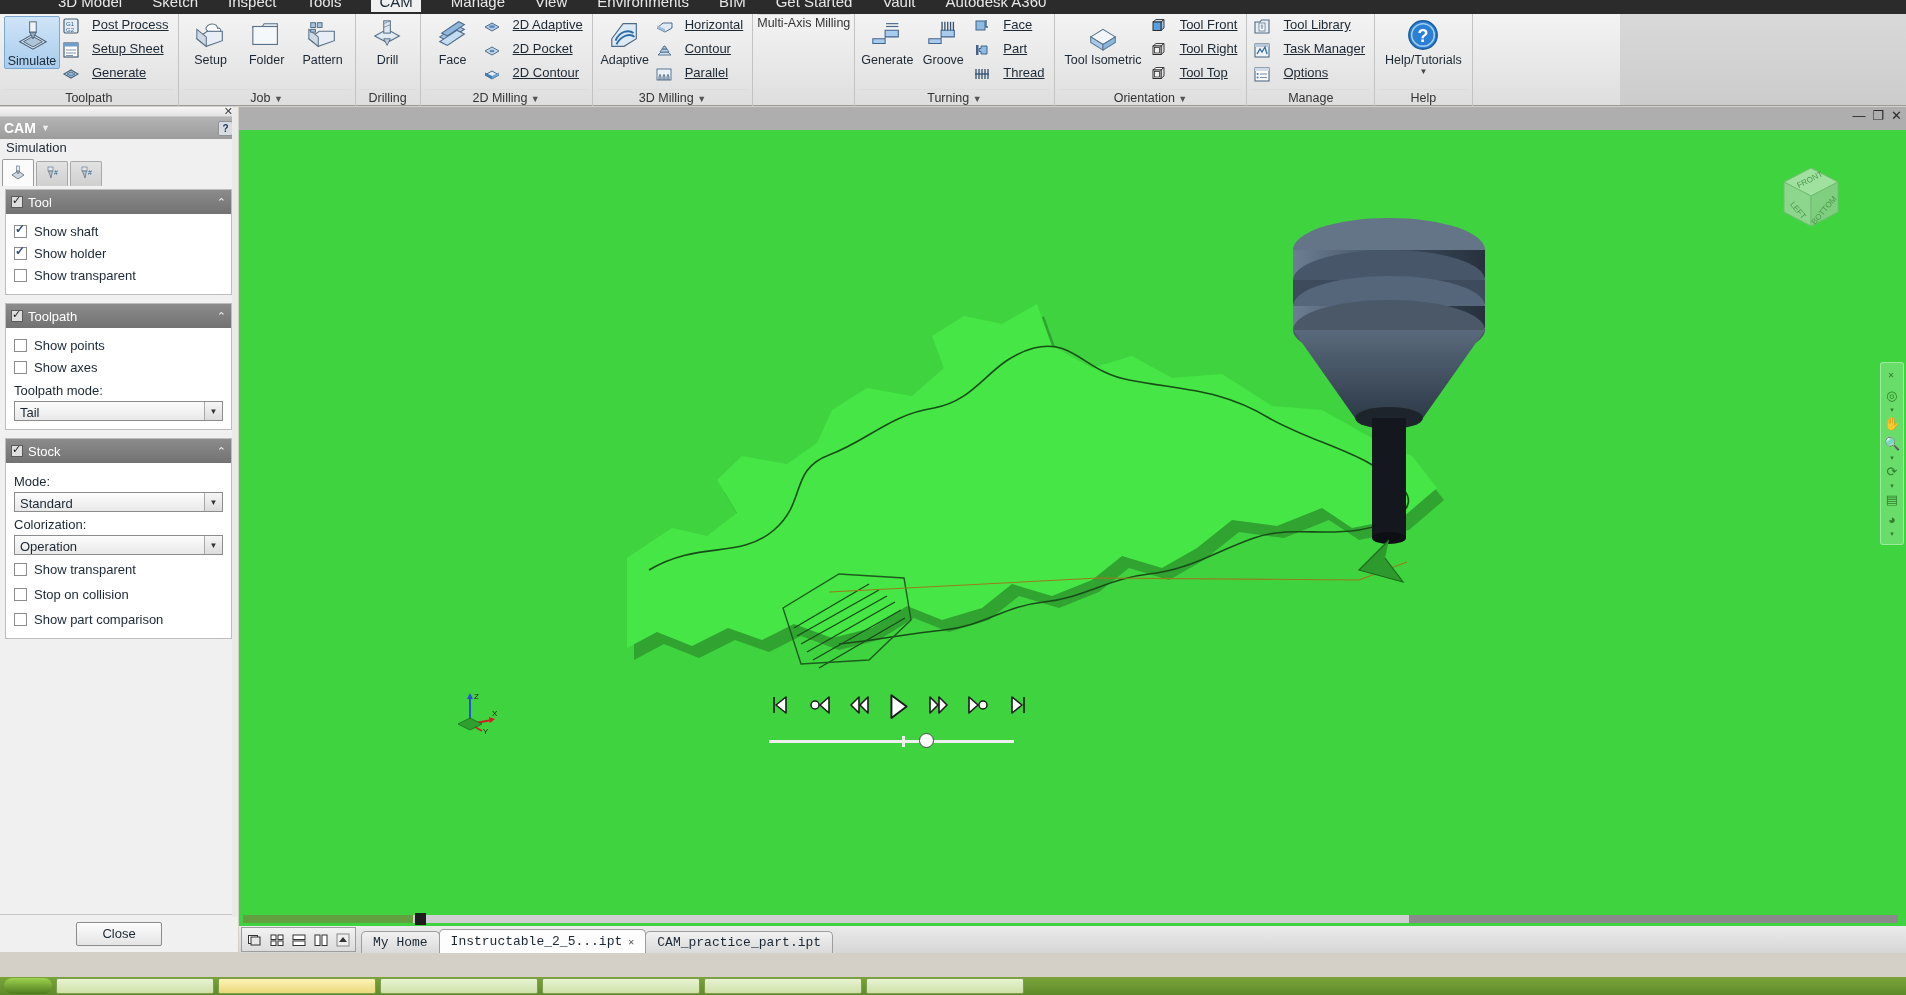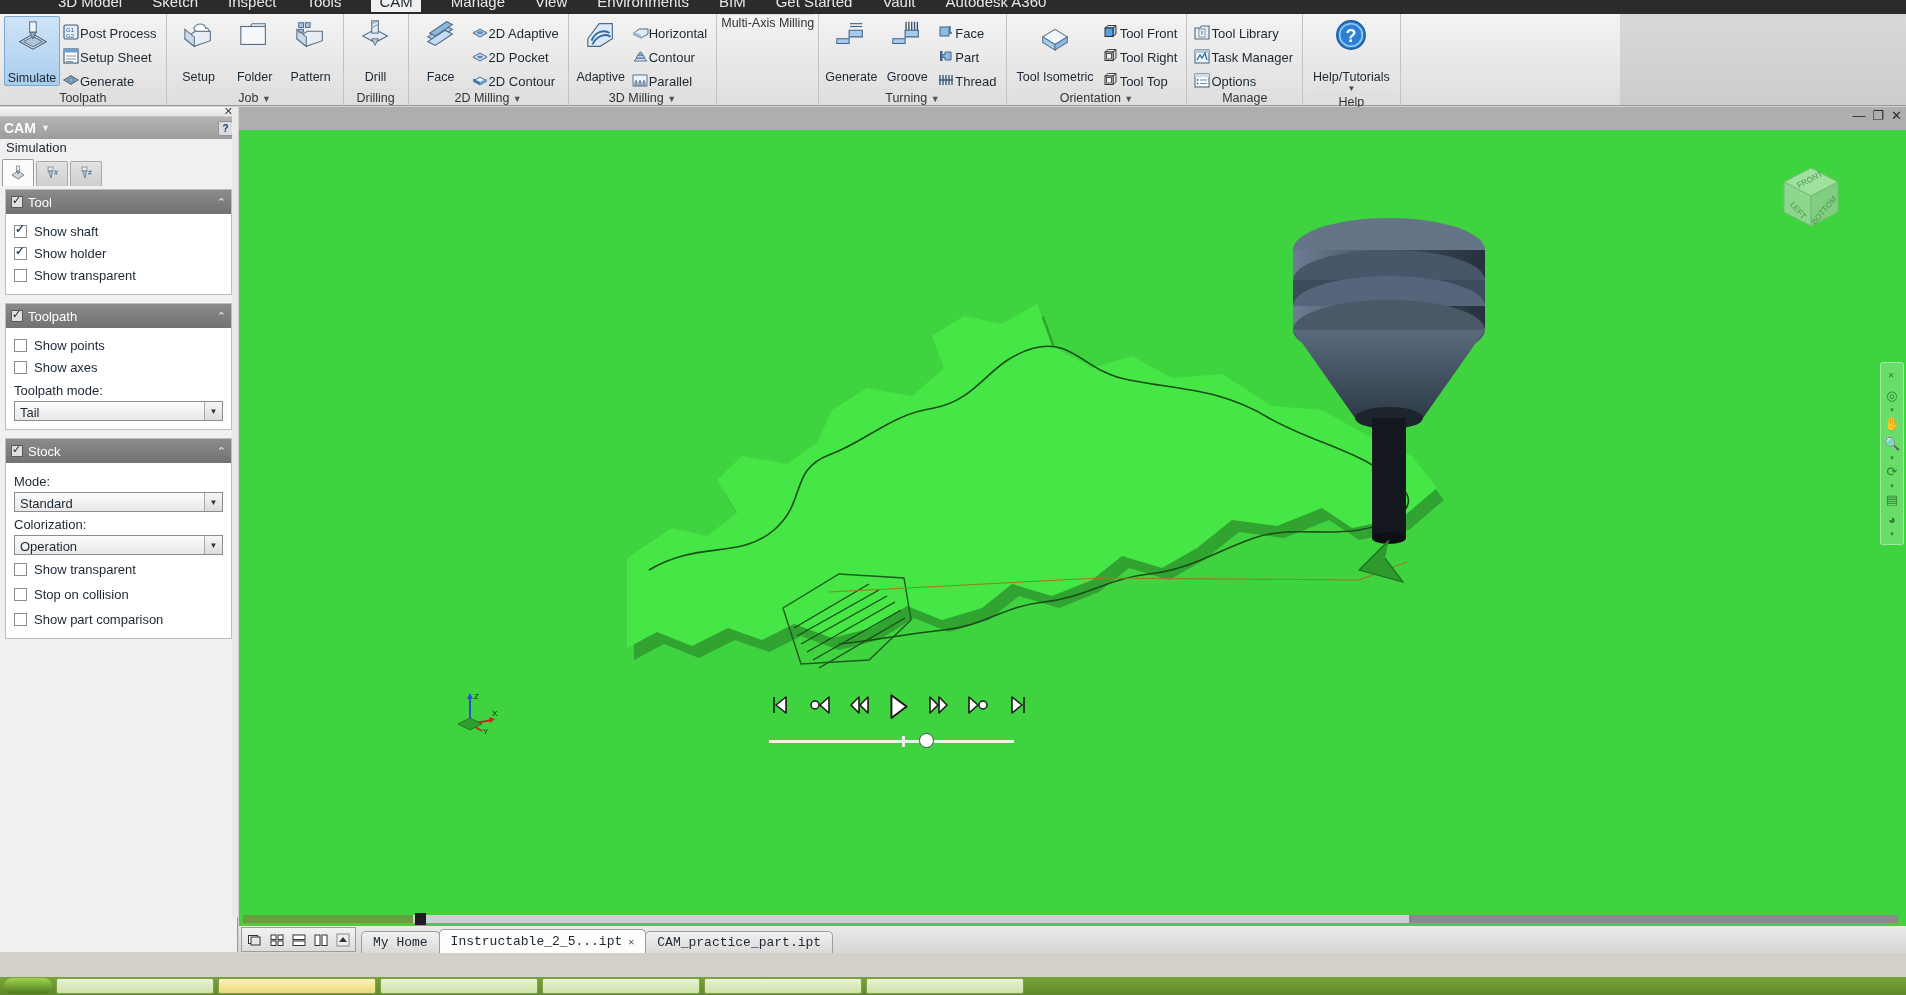--- a/index.html
+++ b/index.html
@@ -52,30 +52,30 @@
   .panel-title {
     height: 17px; line-height: 17px; text-align: center;
     font-size: 12.5px; color: #333; border-top: 1px solid #dcdcdc;
   }
   .panel-title .caret { font-size: 9px; color: #555; }
 
   .big-btn {
     display: flex; flex-direction: column; align-items: center; justify-content: flex-start;
     width: 56px; padding-top: 2px; font-size: 12.5px; cursor: default;
   }
-  .big-btn .lbl { margin-top: 18px; white-space: nowrap; font-size: 12.5px;}
+  .big-btn .lbl { margin-top: 1px; white-space: nowrap; font-size: 12.5px;}
   .big-btn.wide { width: auto; padding: 2px 6px 0; }
   .big-btn.selected {
     background: linear-gradient(180deg,#cfe4f7,#a9cdee);
     border: 1px solid #7aa8d0; border-radius: 2px;
   }
   .small-col { display: flex; flex-direction: column; justify-content: flex-start; padding-top: 1px;}
   .small-btn {
-    display: flex; align-items: flex-end; gap: 0; height: 24px;
-    padding: 0 5px 0 2px; font-size: 13px; white-space: nowrap; cursor: default;
+    display: flex; align-items: flex-start; gap: 12px; height: 24px;
+    padding: 0 5px 0 2px; font-size: 13px; white-space: nowrap; cursor: default; text-decoration: underline;
   }
   .ico { display: inline-block; flex: 0 0 auto; }
 
   
   .browser {
     position: absolute; left: 0; top: 107px; width: 238px; height: 845px;
     background: #f0f0f0; border-right: 1px solid #9a9a9a;
   }
   .browser-grip {
     height: 10px; background: linear-gradient(180deg,#f6f6f6,#e3e3e3);
@@ -727,20 +727,23 @@
               <span>Stop on collision</span>
             </div>
             <div class="chkrow" style="margin-top: 3px;">
               <span class="cbox"></span>
               <span>Show part comparison</span>
             </div>
           </div>
         </div>
       </div>
 
+    <div class="closebar">
+      <div class="btn">Close</div>
+    </div>
   </div>
   <div class="panel-scroll-left"></div>
 
   <div class="vp-topbar">
     <div class="vp-winbtns">
       <span>—</span>
       <span>❐</span>
       <span>✕</span>
     </div>
   </div>

